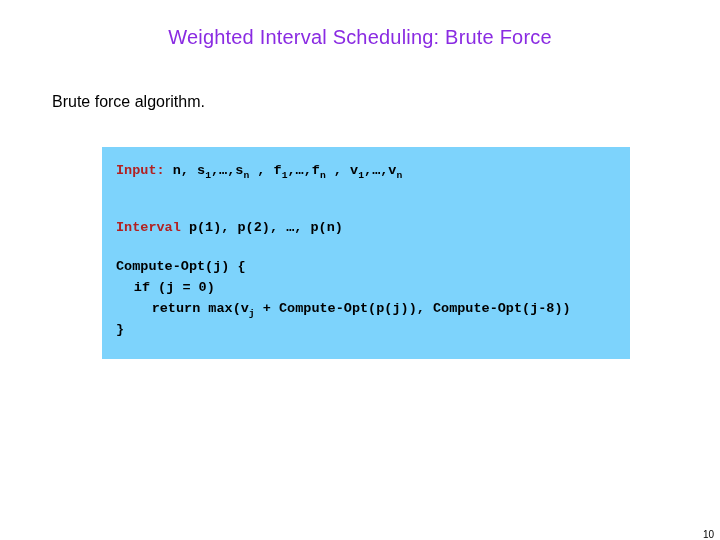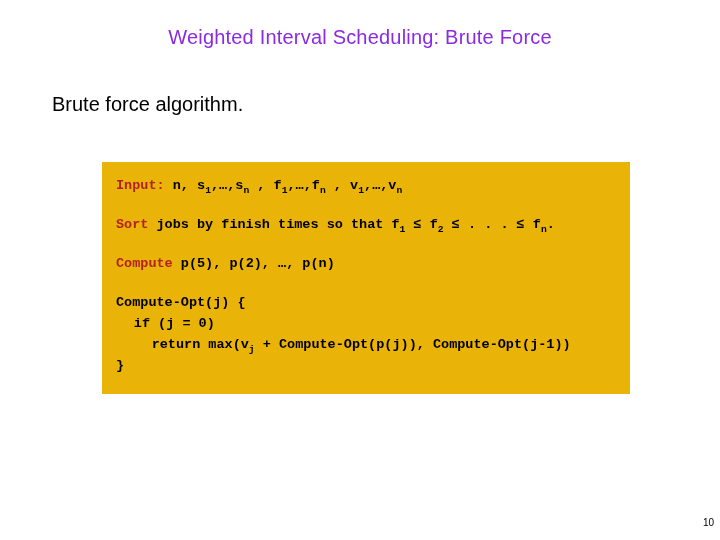--- a/index.html
+++ b/index.html
@@ -23,87 +23,84 @@
     font-family: 'Comic Sans MS', cursive, sans-serif;
     font-size: 20px;
     font-weight: 400;
     margin-top: 6px;
     margin-bottom: 44px;
     letter-spacing: 0.2px;
   }
   .subtitle {
     color: #000;
     font-family: 'Comic Sans MS', cursive, sans-serif;
-    font-size: 20px;
+    font-size: 16px;
     font-weight: 400;
     margin-left: 12px;
-    margin-bottom: 46px;
+    margin-bottom: 36px;
   }
   .codebox {
-    background: #eab308;
+    background: #7dd3fc;
     margin: 0 50px 0 62px;
     padding: 14px 14px 18px 14px;
     font-family: 'Courier New', Courier, monospace;
     font-size: 13.5px;
     line-height: 1.55;
     color: #000;
   }
   .codebox .row { white-space: nowrap; }
   .kw { color: #b22222; font-weight: bold; }
   .bold { font-weight: bold; }
   sub { font-size: 0.72em; vertical-align: sub; line-height: 0; font-weight: inherit; }
   .gap { height: 18px; }
   .indent1 { display: inline-block; width: 2.2ch; }
   .indent2 { display: inline-block; width: 4.4ch; }
   .pageno {
     position: absolute;
     right: 6px;
-    bottom: 12px;
+    bottom: 0;
     font-family: Arial, sans-serif;
     font-size: 10px;
     color: #000;
   }
 </style>
 </head>
 <body>
 
 <div class="slide">
   <h1 class="title">Weighted Interval Scheduling:  Brute Force</h1>
   <div class="subtitle">Brute force algorithm.</div>
 
   <div class="codebox">
 
     <div class="row">
       <span class="kw">Input:</span><span class="bold"> n, s</span><sub class="bold">1</sub><span class="bold">,…,</span><span class="bold">s</span><sub class="bold">n</sub><span class="bold"> , </span><span class="bold">f</span><sub class="bold">1</sub><span class="bold">,…,</span><span class="bold">f</span><sub class="bold">n</sub><span class="bold"> , </span><span class="bold">v</span><sub class="bold">1</sub><span class="bold">,…,</span><span class="bold">v</span><sub class="bold">n</sub>
     </div>
 
     <div class="gap"></div>
 
-    <div class="row">
-      <span class="kw">Sort</span><span class="bold"> jobs by finish times so that f</span><sub class="bold">1</sub><span class="bold"> ≤ </span><span class="bold">f</span><sub class="bold">2</sub><span class="bold"> ≤</span><span class="bold"> . . . </span><span class="bold"> ≤ </span><span class="bold">f</span><sub class="bold">n</sub><span class="bold">.</span>
-    </div>
 
     <div class="gap"></div>
 
     <div class="row">
-      <span class="kw">Compute</span><span class="bold"> p(5), p(2), …, p(n)</span>
+      <span class="kw">Interval</span><span class="bold"> p(1), p(2), …, p(n)</span>
     </div>
 
     <div class="gap"></div>
 
     <div class="row bold">Compute-Opt(j) {</div>
 
     <div class="row">
       <span class="indent1"></span><span class="bold">if</span><span class="bold"> (j = 0)</span>
     </div>
 
 
 
     <div class="row">
-      <span class="indent2"></span><span class="bold">return</span><span class="bold"> max(v</span><sub class="bold">j</sub><span class="bold"> + Compute-Opt(p(j)), Compute-Opt(j-1))</span>
+      <span class="indent2"></span><span class="bold">return</span><span class="bold"> max(v</span><sub class="bold">j</sub><span class="bold"> + Compute-Opt(p(j)), Compute-Opt(j-8))</span>
     </div>
 
     <div class="row bold">}</div>
 
   </div>
 
   <div class="pageno">10</div>
 </div>
 
 </body></html>

